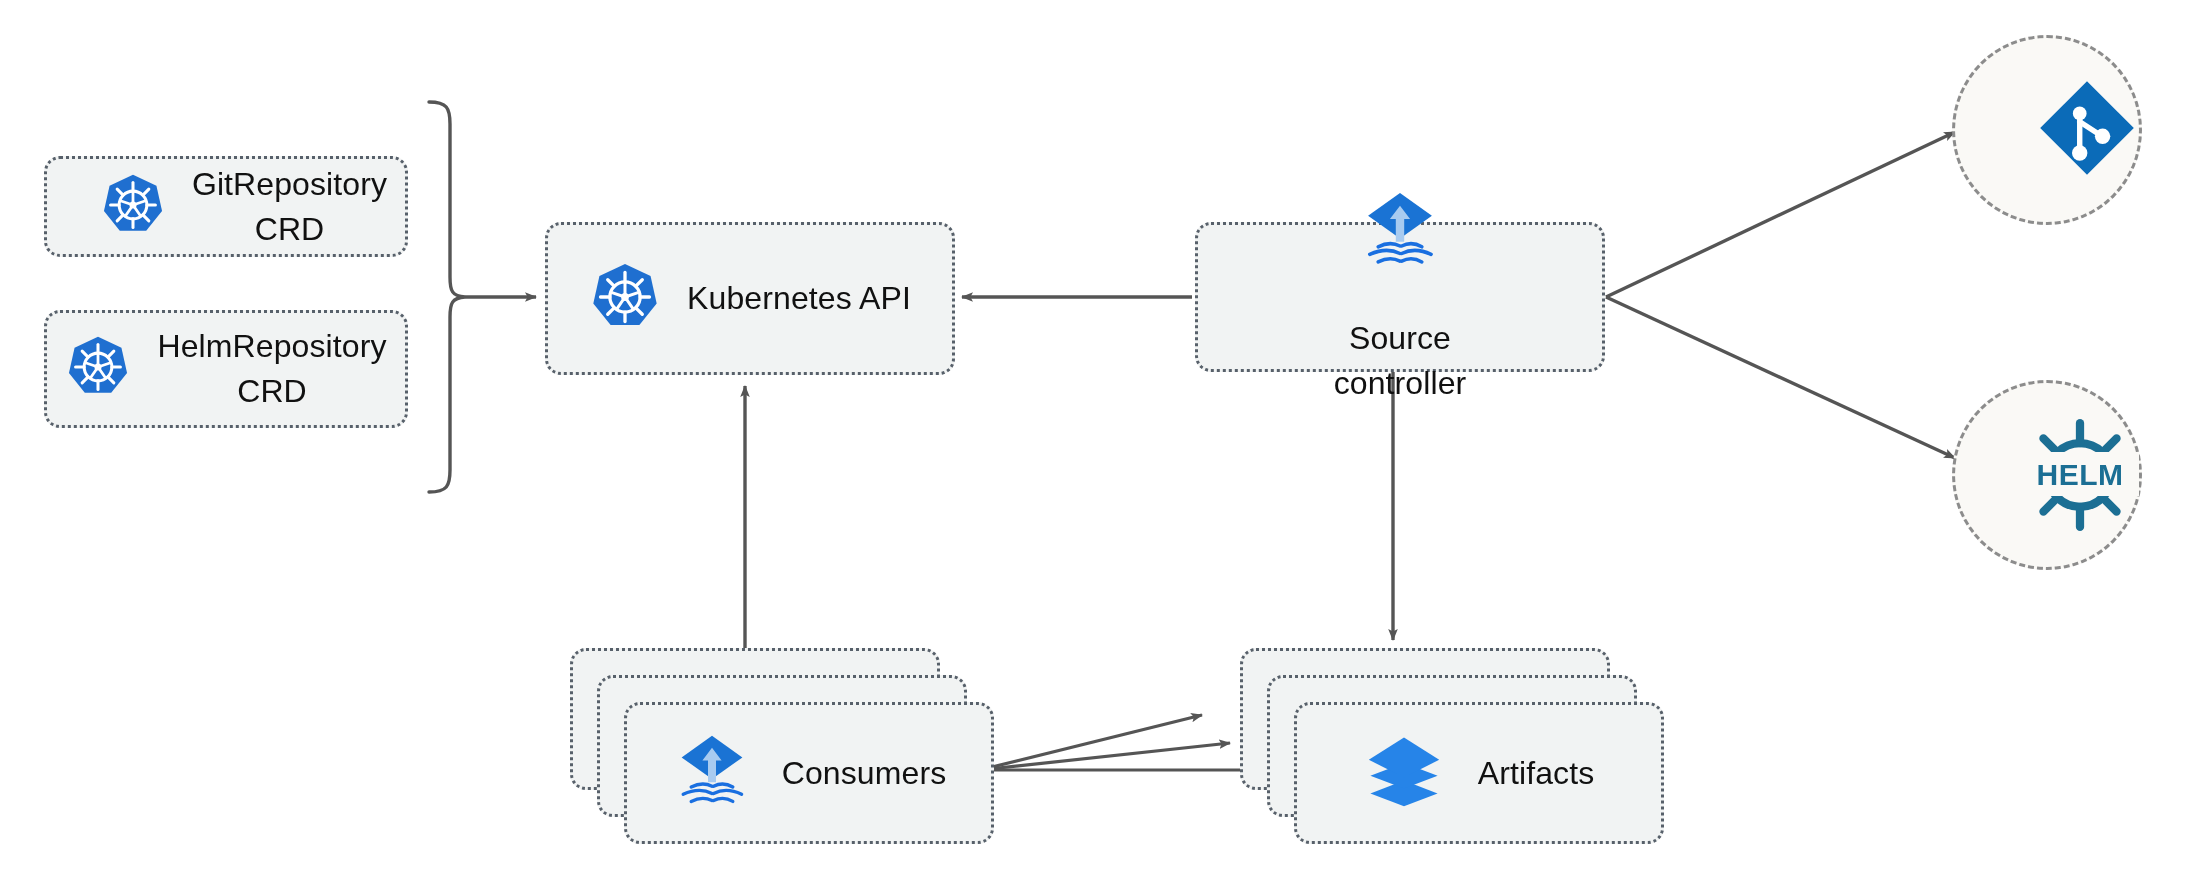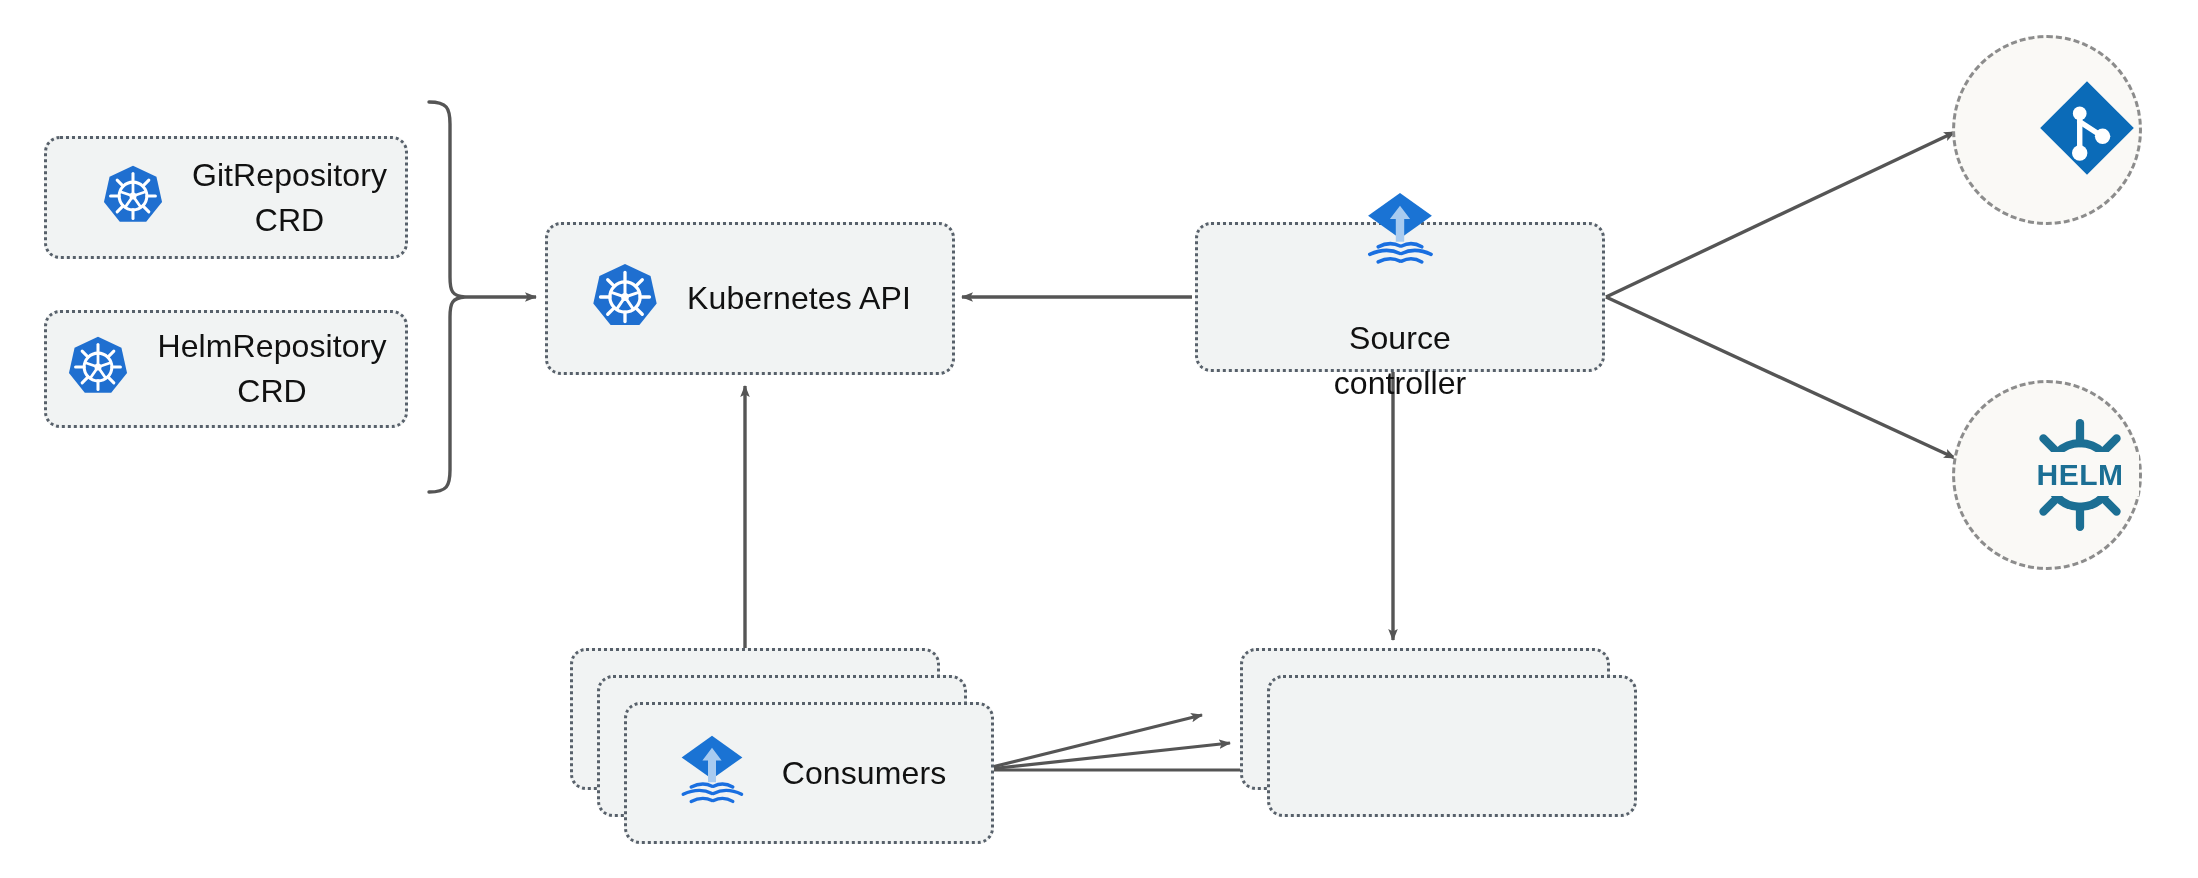--- a/index.html
+++ b/index.html
@@ -131,21 +131,21 @@
       <line x1="1606" y1="297" x2="1955" y2="458" stroke="#555555" stroke-width="3.4" marker-end="url(#ah)"></line>
     </g>
 
     <g>
       <line x1="980" y1="770" x2="1202" y2="715" stroke="#555555" stroke-width="3.2" marker-end="url(#ah)"></line>
       <line x1="980" y1="770" x2="1230" y2="743" stroke="#555555" stroke-width="3.2" marker-end="url(#ah)"></line>
       <line x1="980" y1="770" x2="1258" y2="770" stroke="#555555" stroke-width="3.2" marker-end="url(#ah)"></line>
     </g>
   </svg>
 
-  <div class="node" style="left:44px; top:136px; width:364px; height:123px;padding-left:35px;">
+  <div class="node" style="left:44px; top:156px; width:364px; height:101px;padding-left:35px;">
     <div class="node-inner">
       <span class="icon">
         <svg width="66" height="66" viewBox="0 0 100 100">
           <path d="M50 4 L85.5 21 L94 59 L70 89 L30 89 L6 59 L14.5 21 Z" fill="#1f6fd0"></path>
           <g fill="none" stroke="#ffffff" stroke-width="4.6" stroke-linecap="round">
             <circle cx="50" cy="50" r="21"></circle>
             <line x1="50" y1="16" x2="50" y2="29"></line>
             <line x1="74" y1="26" x2="65" y2="35"></line>
             <line x1="84" y1="50" x2="71" y2="50"></line>
             <line x1="74" y1="74" x2="65" y2="65"></line>
@@ -310,15 +310,27 @@
           </svg>
         </span>
         <span class="node-label">Consumers</span>
       </div>
     </div>
   </div>
 
   <div class="stack" style="left:1240px; top:648px; width:424px; height:196px;">
     <div class="card c0" style="width:370px; height:142px;"></div>
     <div class="card c1" style="width:370px; height:142px;"></div>
+    <div class="card c2 top" style="width:370px; height:142px;">
+      <div class="node-inner" style="gap:34px;">
+        <span class="icon">
+          <svg width="80" height="80" viewBox="0 0 100 100">
+            <path d="M50 62 L8 78 L50 94 L92 78 Z" fill="#2684e8"></path>
+            <path d="M50 40 L8 56 L50 72 L92 56 Z" fill="#2684e8"></path>
+            <path d="M50 8 L6 36 L50 58 L94 36 Z" fill="#2684e8"></path>
+          </svg>
+        </span>
+        <span class="node-label">Artifacts</span>
+      </div>
+    </div>
   </div>
 
 </div>
 
 </body></html>

